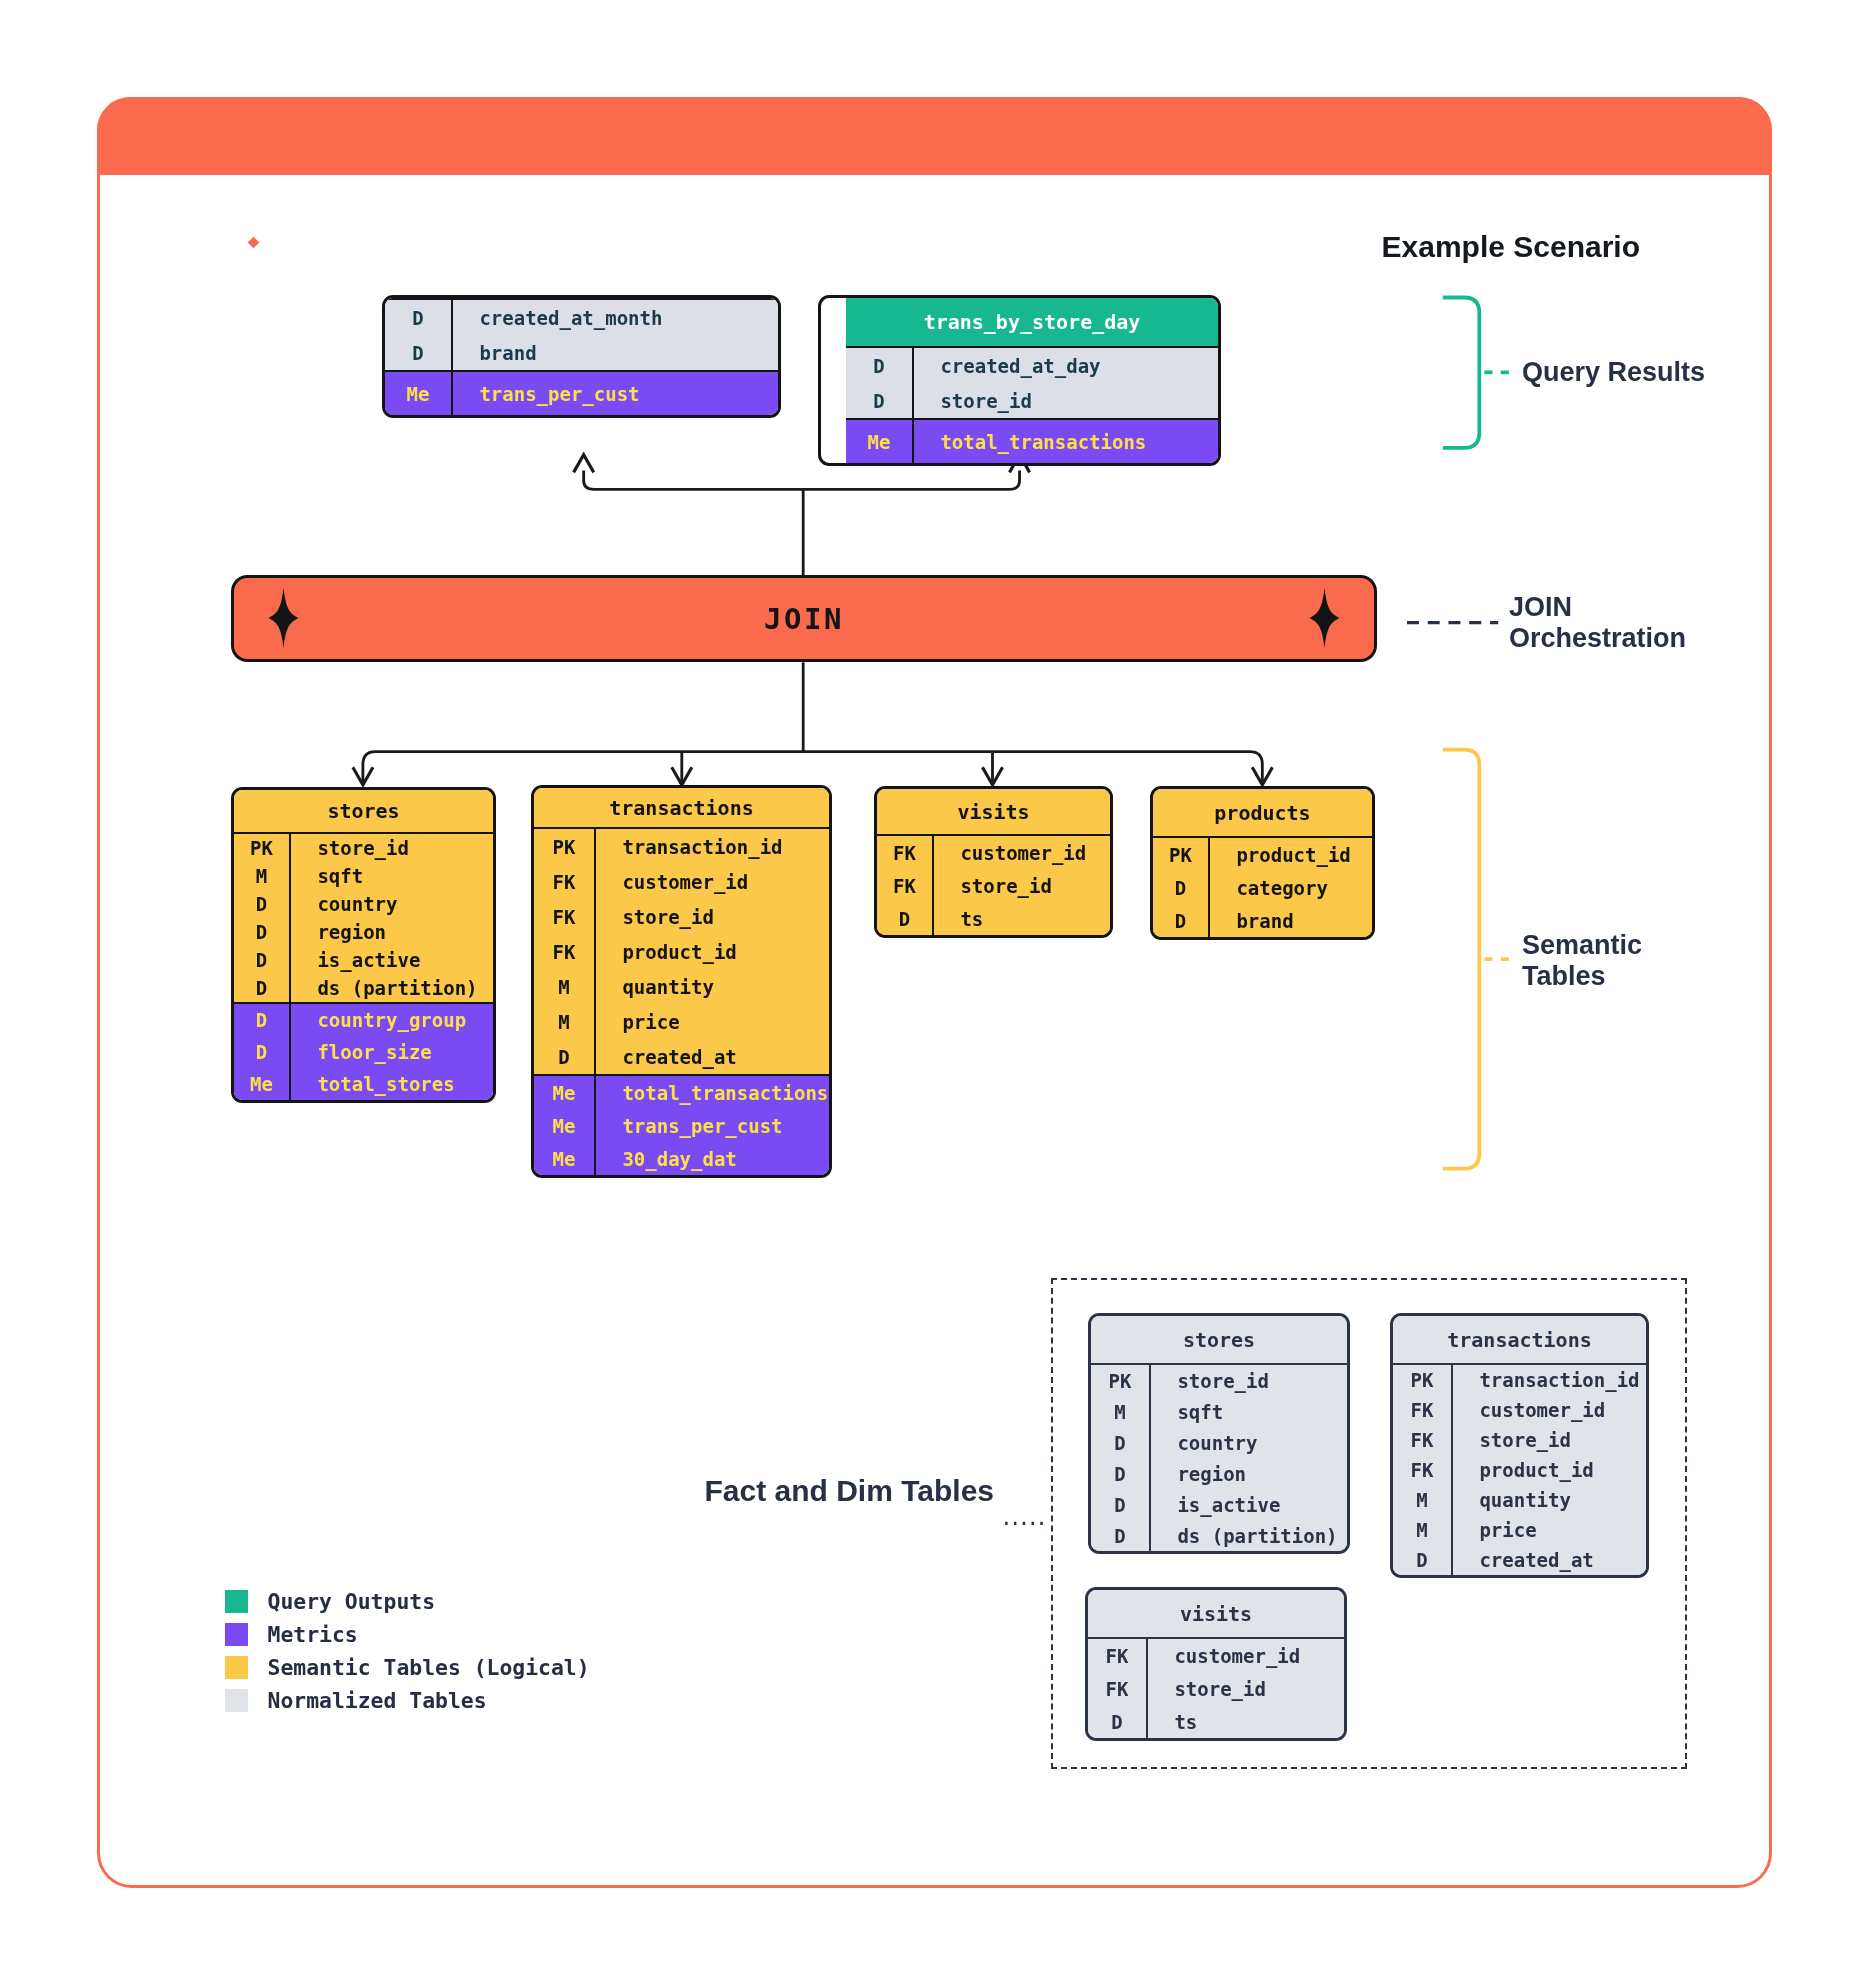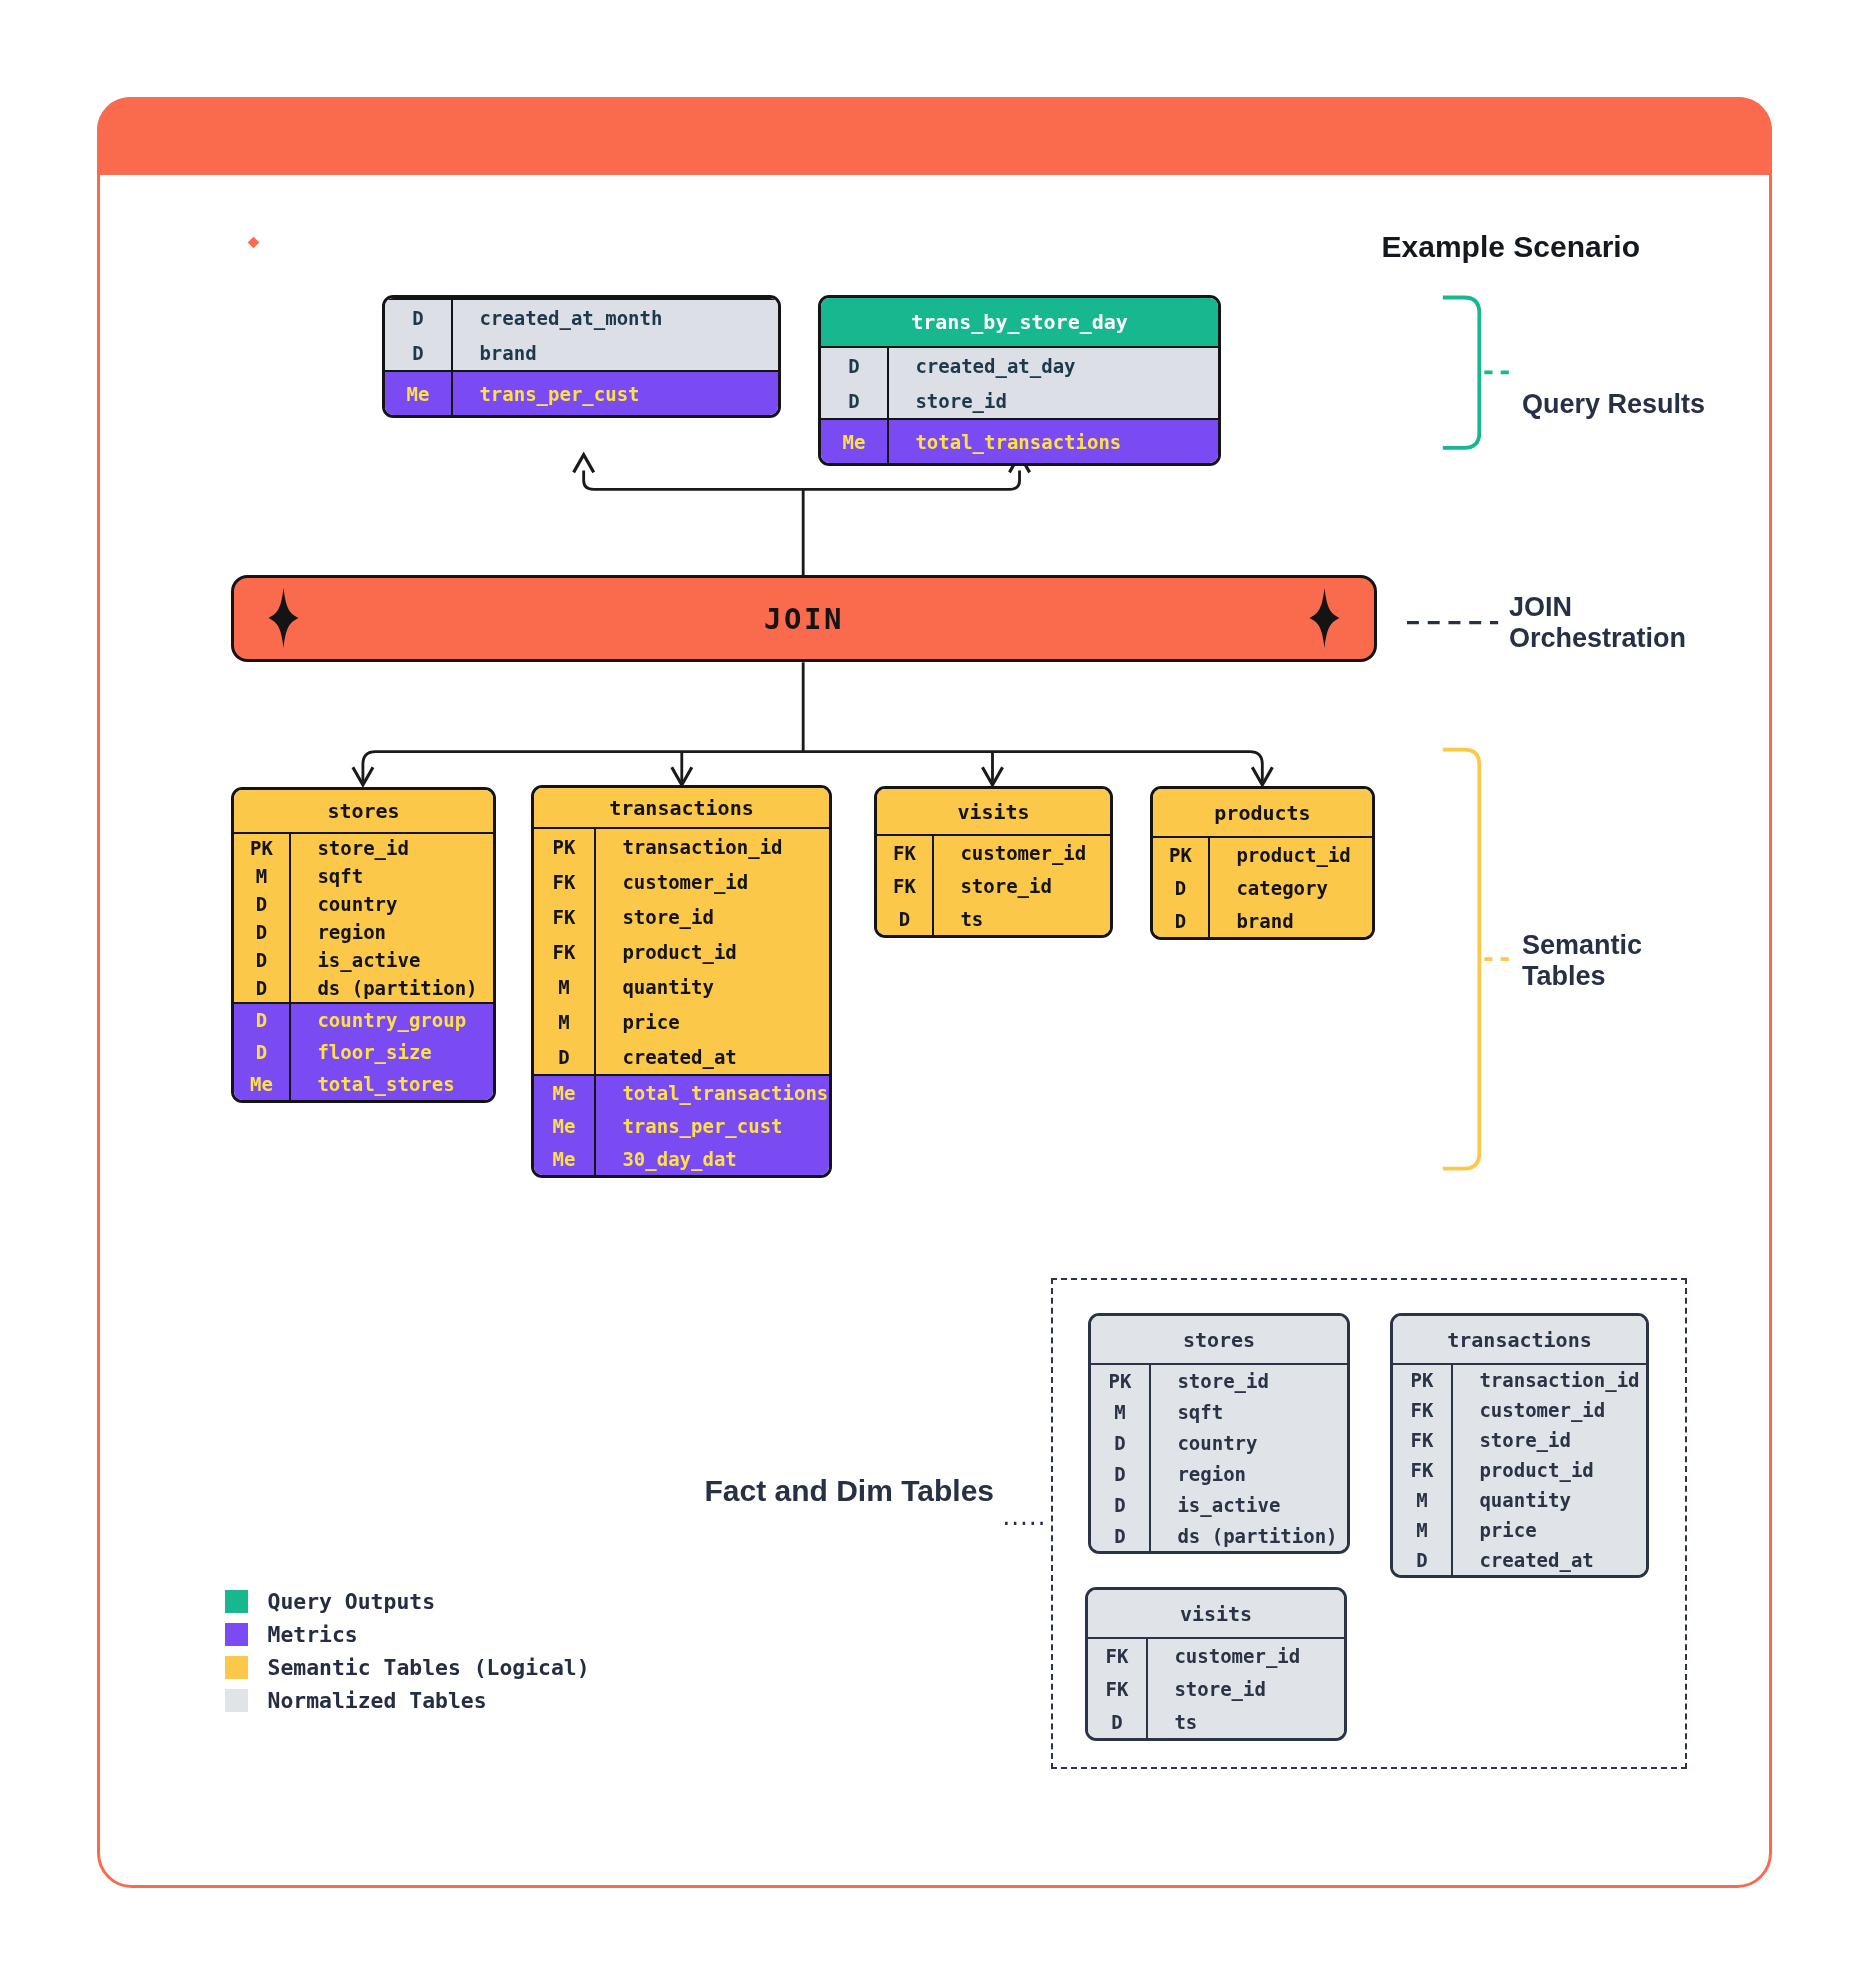--- a/index.html
+++ b/index.html
@@ -112,21 +112,21 @@
         </div>
       </div>
     <div class="sect sec-purple" style="--rh:43px;">
         <div class="trow">
           <span class="key">Me</span>
           <span class="val">trans_per_cust</span>
         </div>
       </div>
   </div>
 
-  <div class="tbl" style="left:818px;top:295px;width:403px;--kw:66px;">
+  <div class="tbl" style="left:818px;top:295px;width:403px;padding-left:25px;--kw:66px;">
     <div class="thead thead-green" style="height:48px;">trans_by_store_day</div>
     <div class="sect sec-gray" style="--rh:35px;">
         <div class="trow">
           <span class="key">D</span>
           <span class="val">created_at_day</span>
         </div>
         <div class="trow">
           <span class="key">D</span>
           <span class="val">store_id</span>
         </div>
@@ -274,21 +274,21 @@
           <span class="key">D</span>
           <span class="val">category</span>
         </div>
         <div class="trow">
           <span class="key">D</span>
           <span class="val">brand</span>
         </div>
       </div>
   </div>
 
-  <div class="side-label" style="left:1522px;top:357px;margin-top:32px;">Query Results</div>
+  <div class="side-label" style="left:1522px;top:357px;">Query Results</div>
   <div class="side-label" style="left:1509px;top:592px;">
     <div>JOIN</div>
     <div>Orchestration</div>
   </div>
   <div class="side-label" style="left:1522px;top:930px;">
     <div>Semantic</div>
     <div>Tables</div>
   </div>
   <div class="fact-label">Fact and Dim Tables</div>
 

